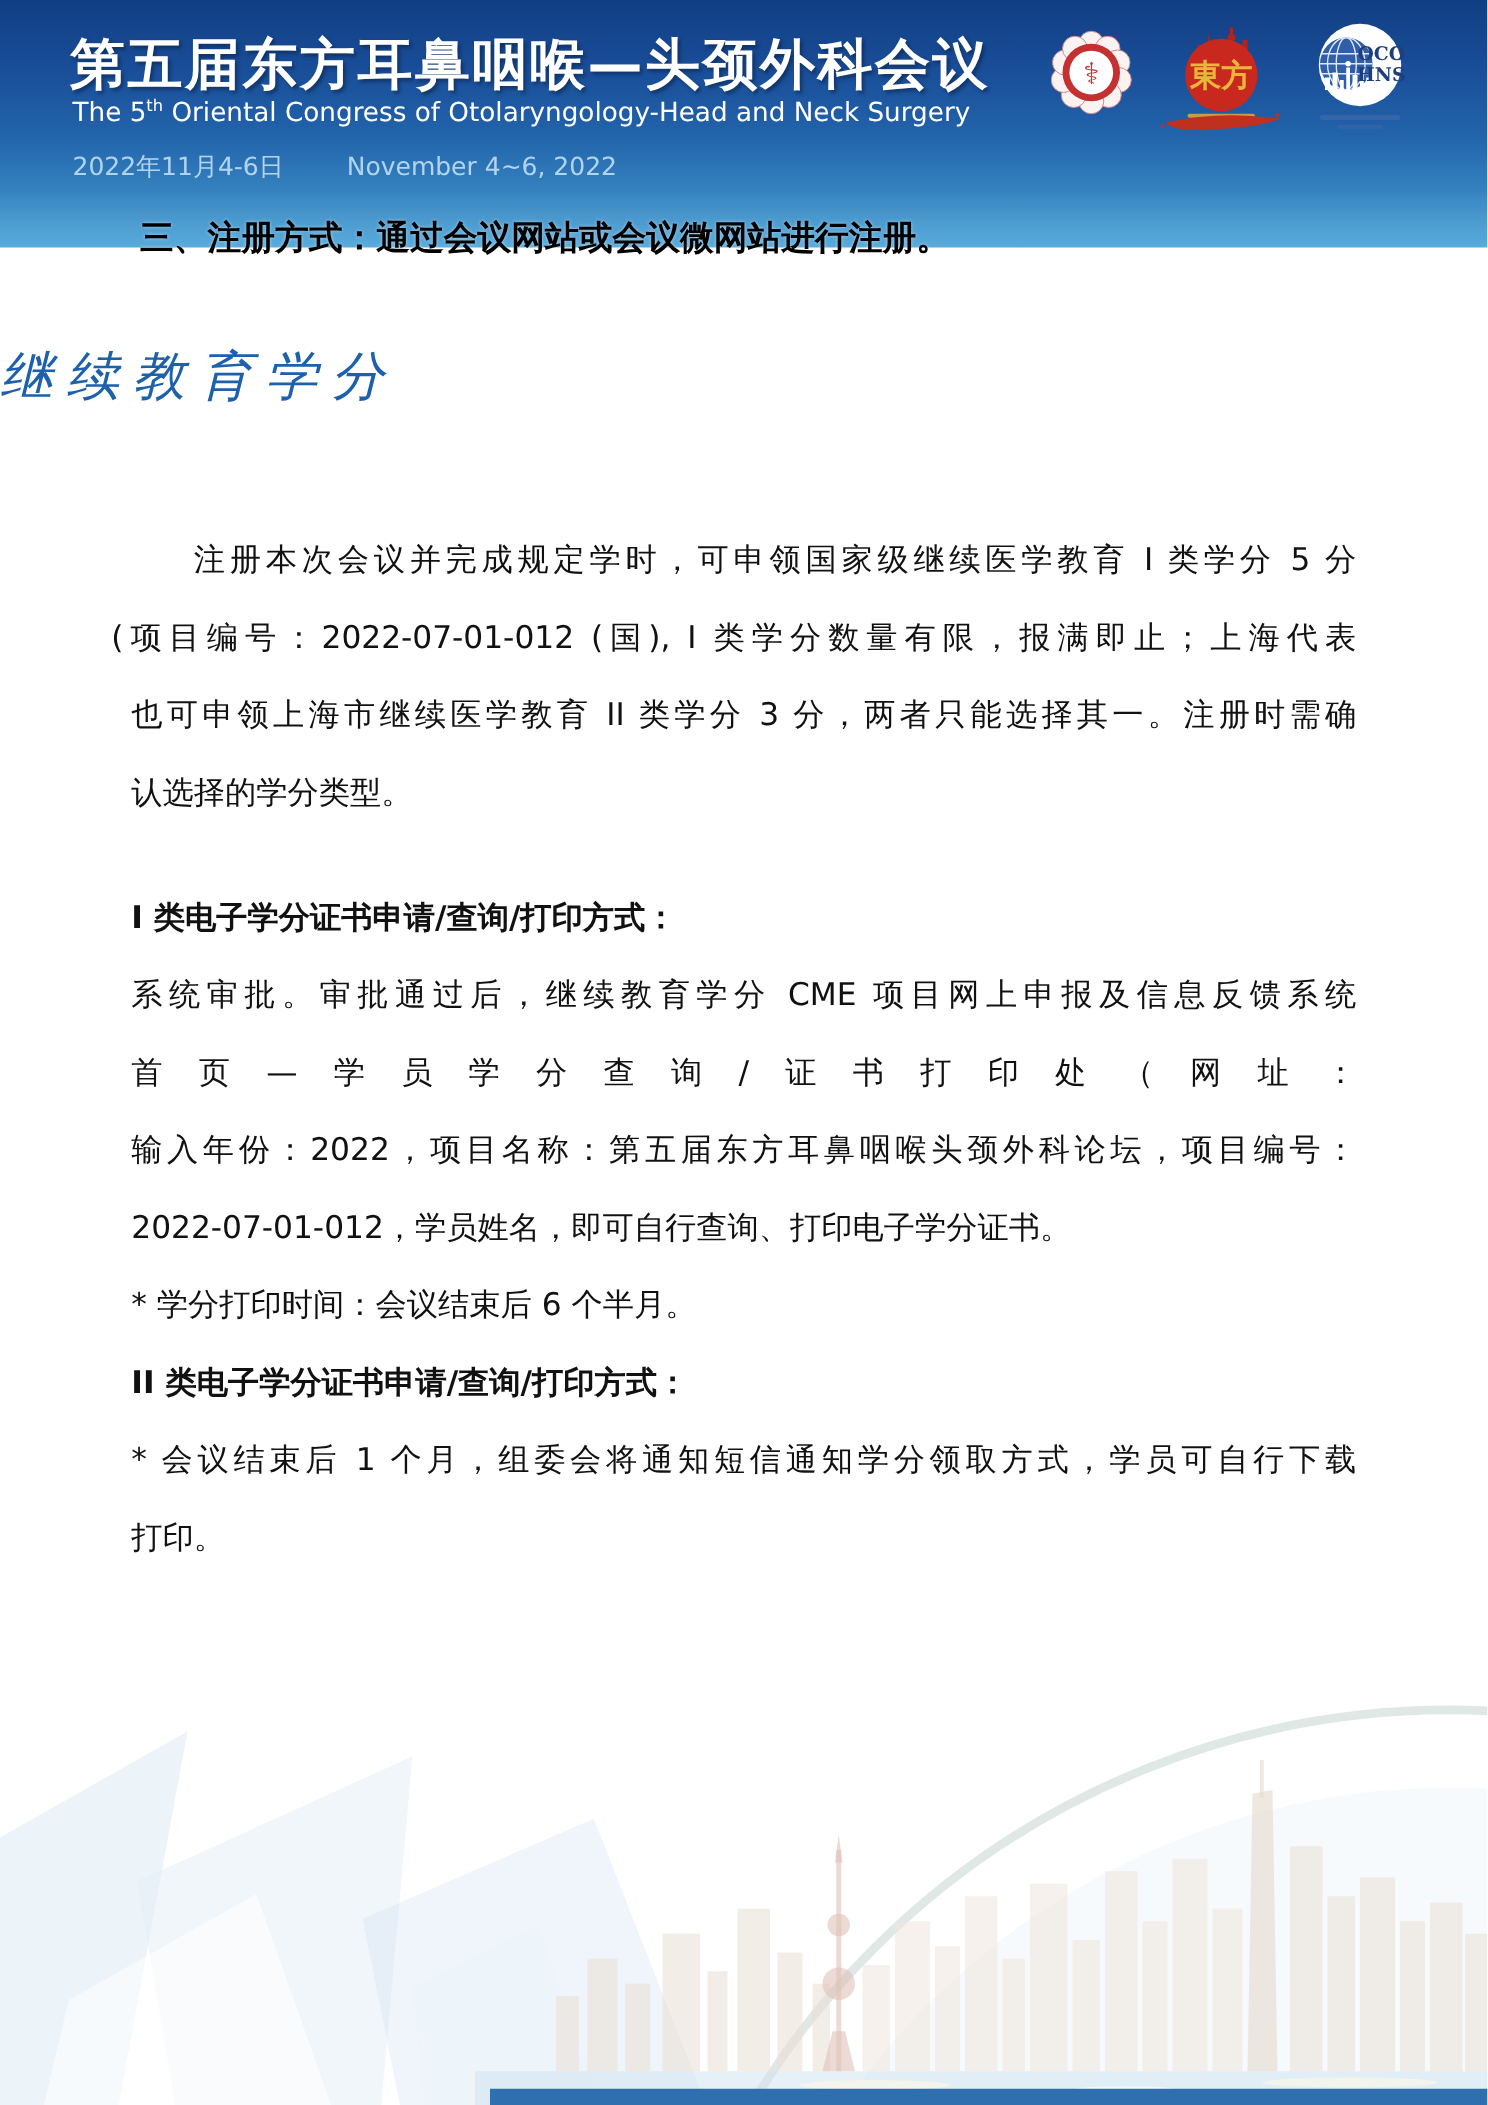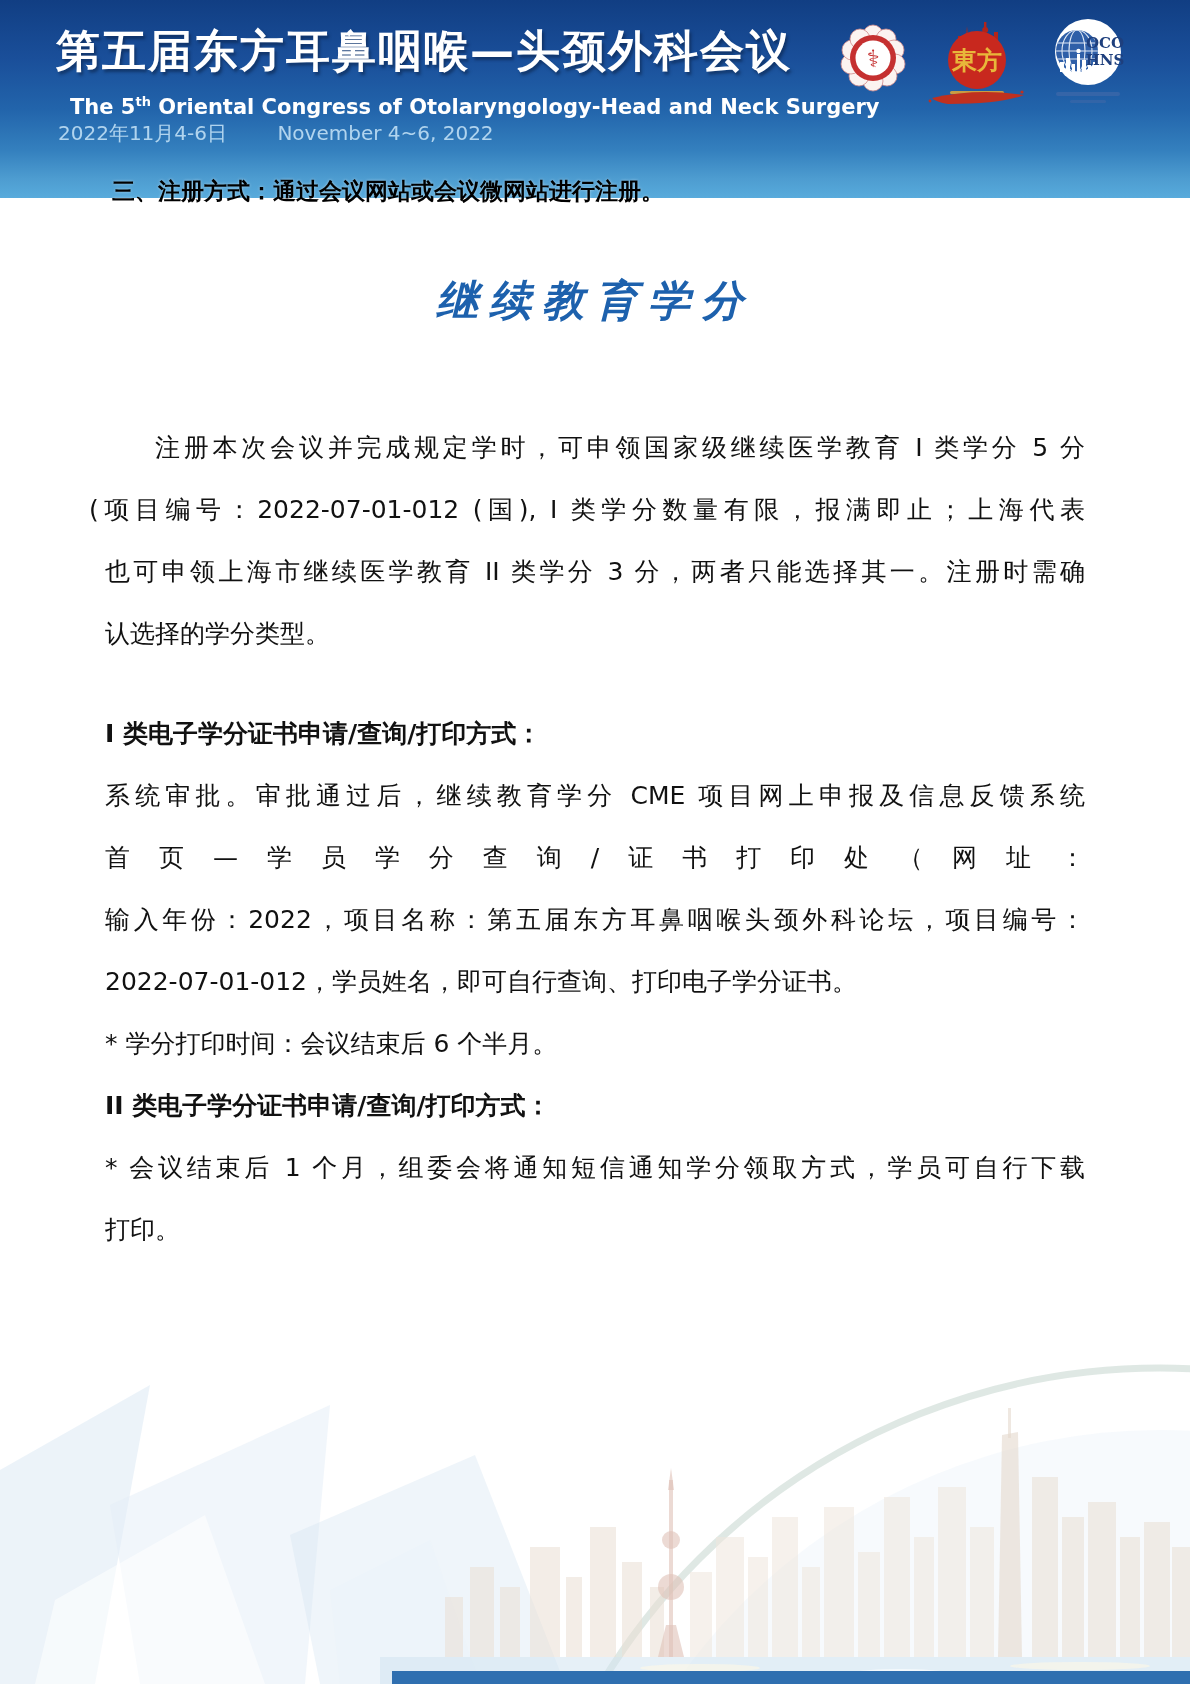--- a/index.html
+++ b/index.html
@@ -11,38 +11,38 @@
   .banner{
     position:relative;height:198px;
     background:linear-gradient(180deg,#113e83 0%,#1a4f9a 30%,#2264ab 55%,#3480be 76%,#4d9cd0 90%,#58abdc 100%);
   }
   .title-cn{
     position:absolute;left:56px;top:22px;margin:0;
     font-size:44px;font-weight:bold;color:#fff;letter-spacing:2px;
     text-shadow:2px 3px 3px rgba(8,28,60,.5);white-space:nowrap;
   }
   .subtitle-en{
-    position:absolute;left:58px;top:94px;font-size:21px;font-weight:bold;color:#fff;white-space:nowrap;margin-left:12px;
+    position:absolute;left:58px;top:78px;font-size:21px;font-weight:normal;color:#fff;white-space:nowrap;
   }
   .subtitle-en sup{font-size:13px;}
   .dateline{
     position:absolute;left:58px;top:120px;font-size:20px;color:rgba(210,236,252,.8);white-space:nowrap;text-align:right;
   }
   .dateline .date-en{margin-left:44px;}
   .logos{position:absolute;top:18px;right:62px;display:flex;align-items:flex-start;gap:18px;}
   
   .reg-note{
     position:relative;z-index:3;margin:-25px 0 0 112px;
-    font-size:23px;font-weight:bold;color:#000;line-height:36px;white-space:nowrap;
+    font-size:27px;font-weight:bold;color:#000;line-height:36px;white-space:nowrap;
     text-shadow:0 0 3px rgba(255,255,255,.5);
   }
   
   .cme-title{
-    margin:64px 0 0;text-align:center;
-    font-family:"DejaVu Serif","Liberation Serif",serif;font-style:italic;font-weight:bold;
+    margin:64px 0 0;text-align:left;
+    font-family:"DejaVu Serif","Liberation Serif",serif;font-style:italic;font-weight:normal;
     font-size:42px;letter-spacing:11px;color:#1d61ad;
   }
   
   main{margin:88px 105px 0;font-size:25px;position:relative;z-index:2;}
   .line{line-height:62px;white-space:nowrap;}
   .just{white-space:normal;text-align:justify;text-align-last:justify;}
   .indent{text-indent:50px;}
   .hang{margin-left:-16px;}
   .b{font-weight:bold;}
   .gap-top{margin-top:38px;}

